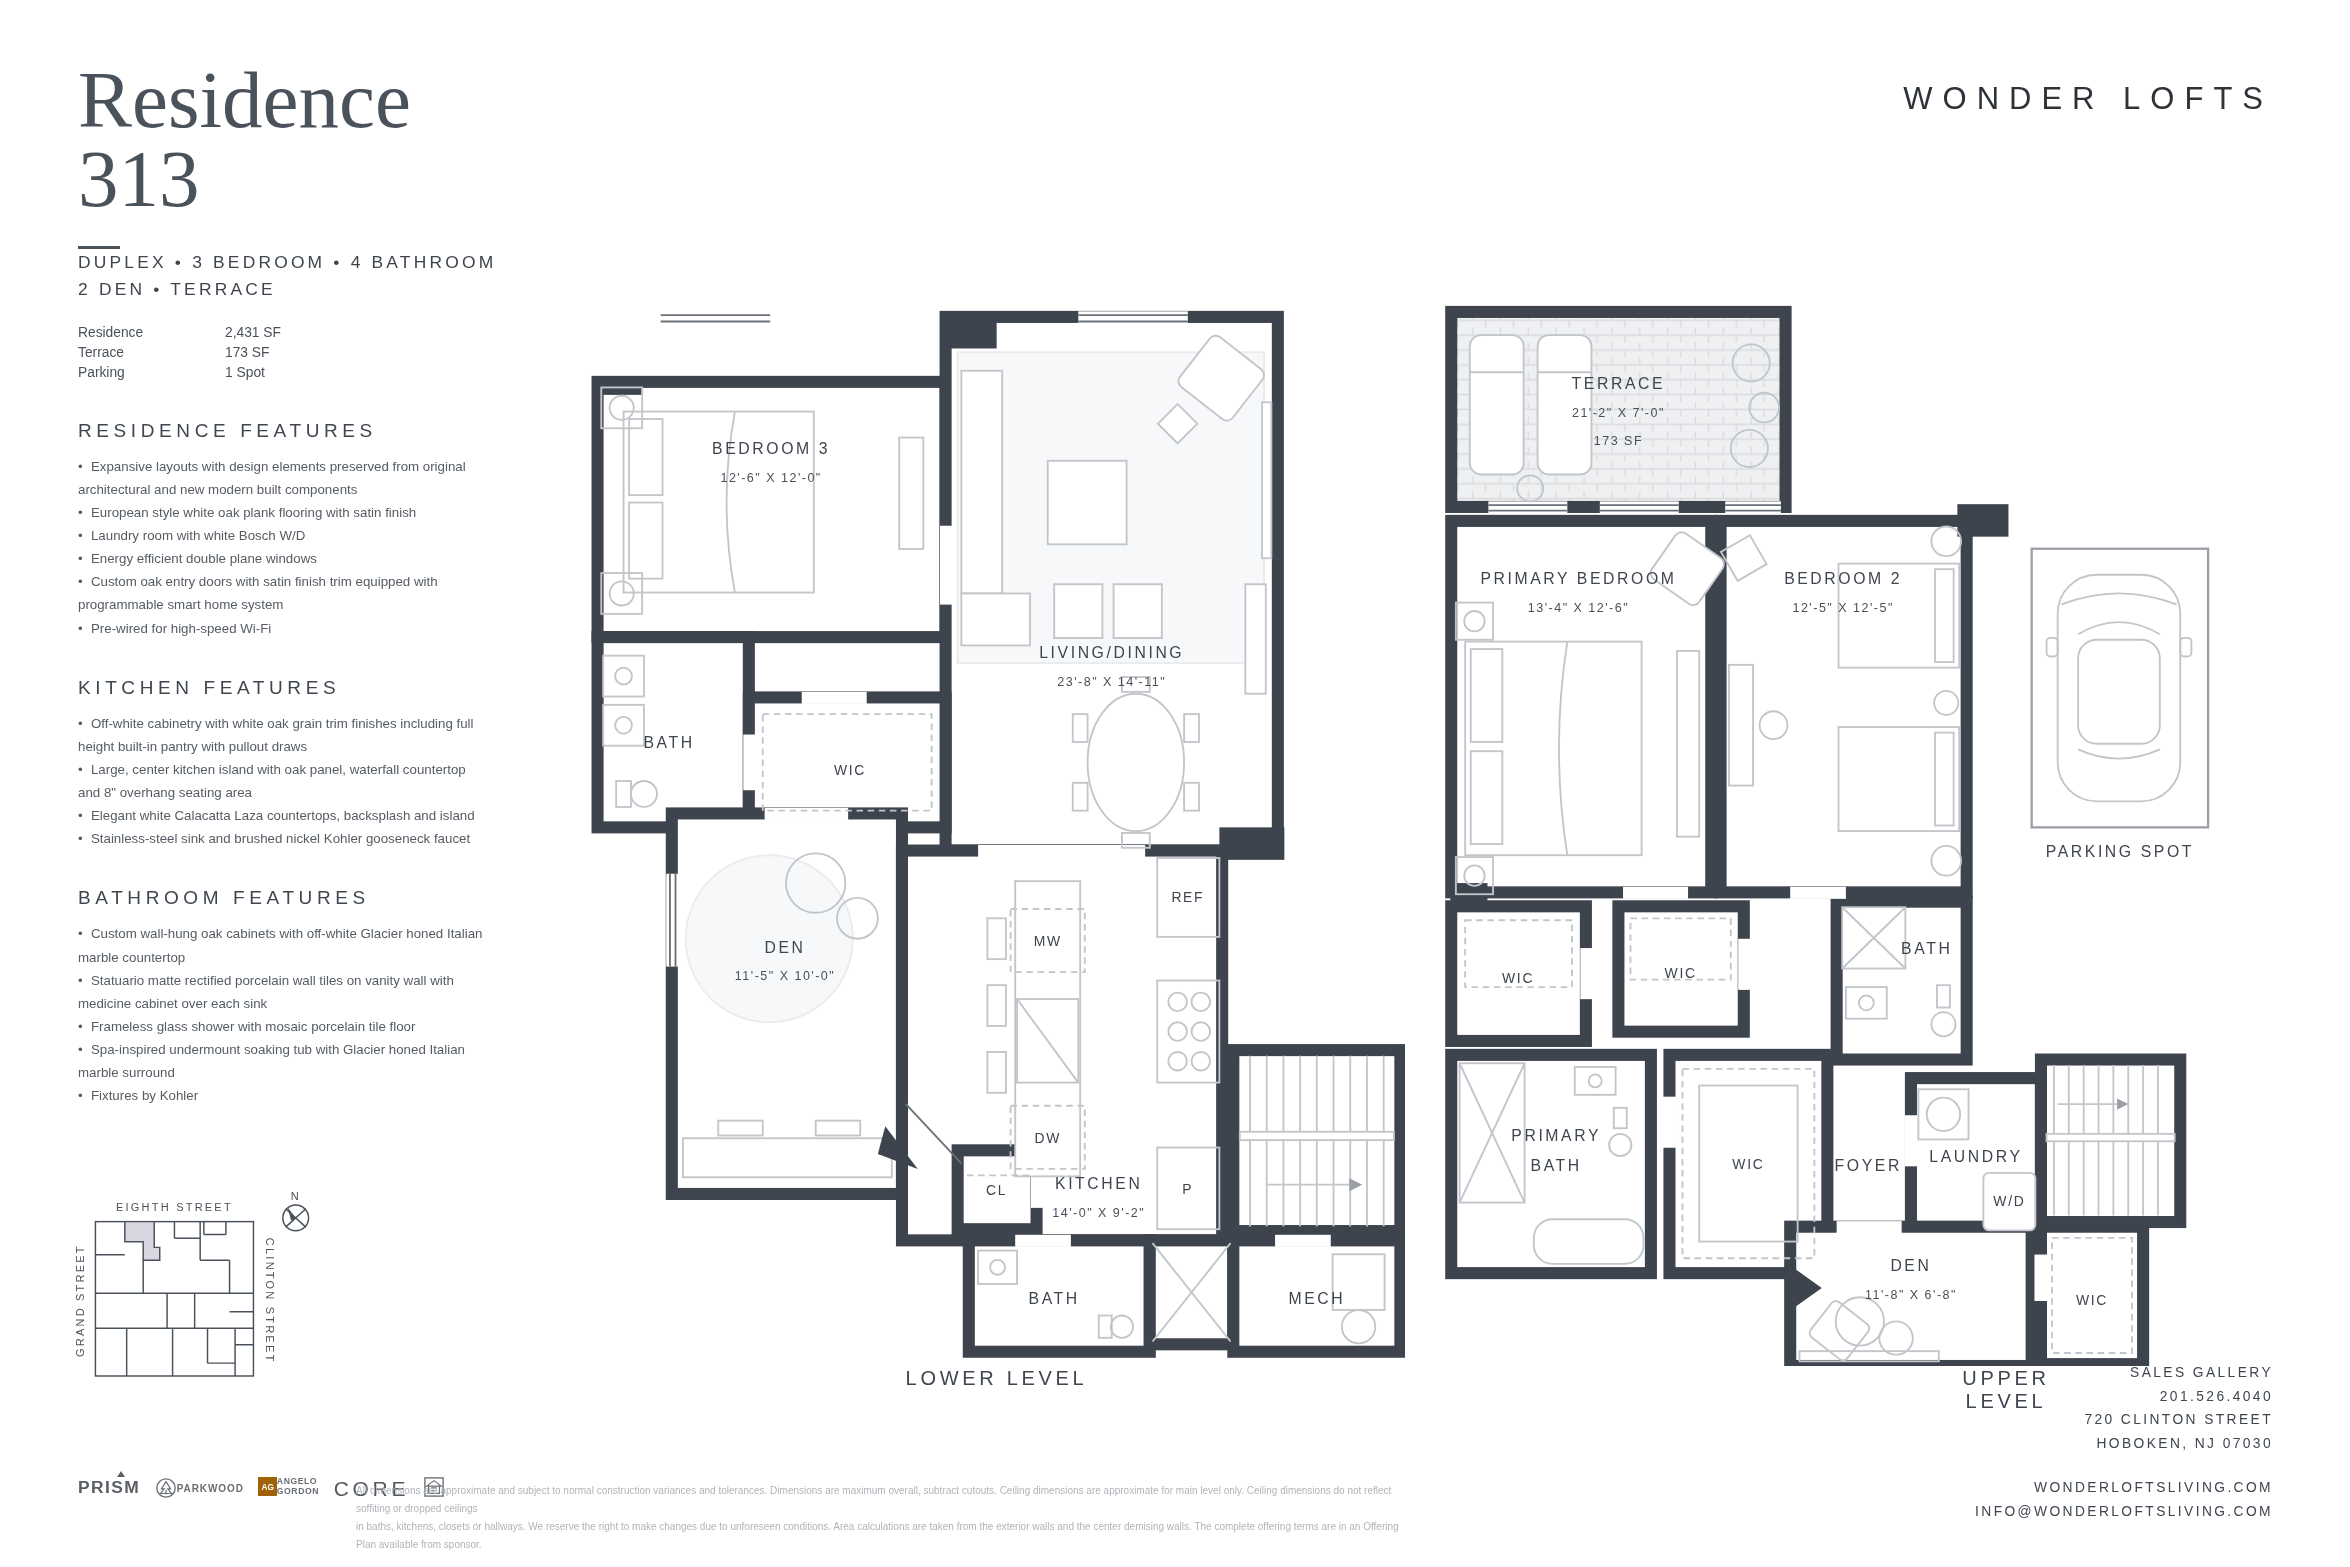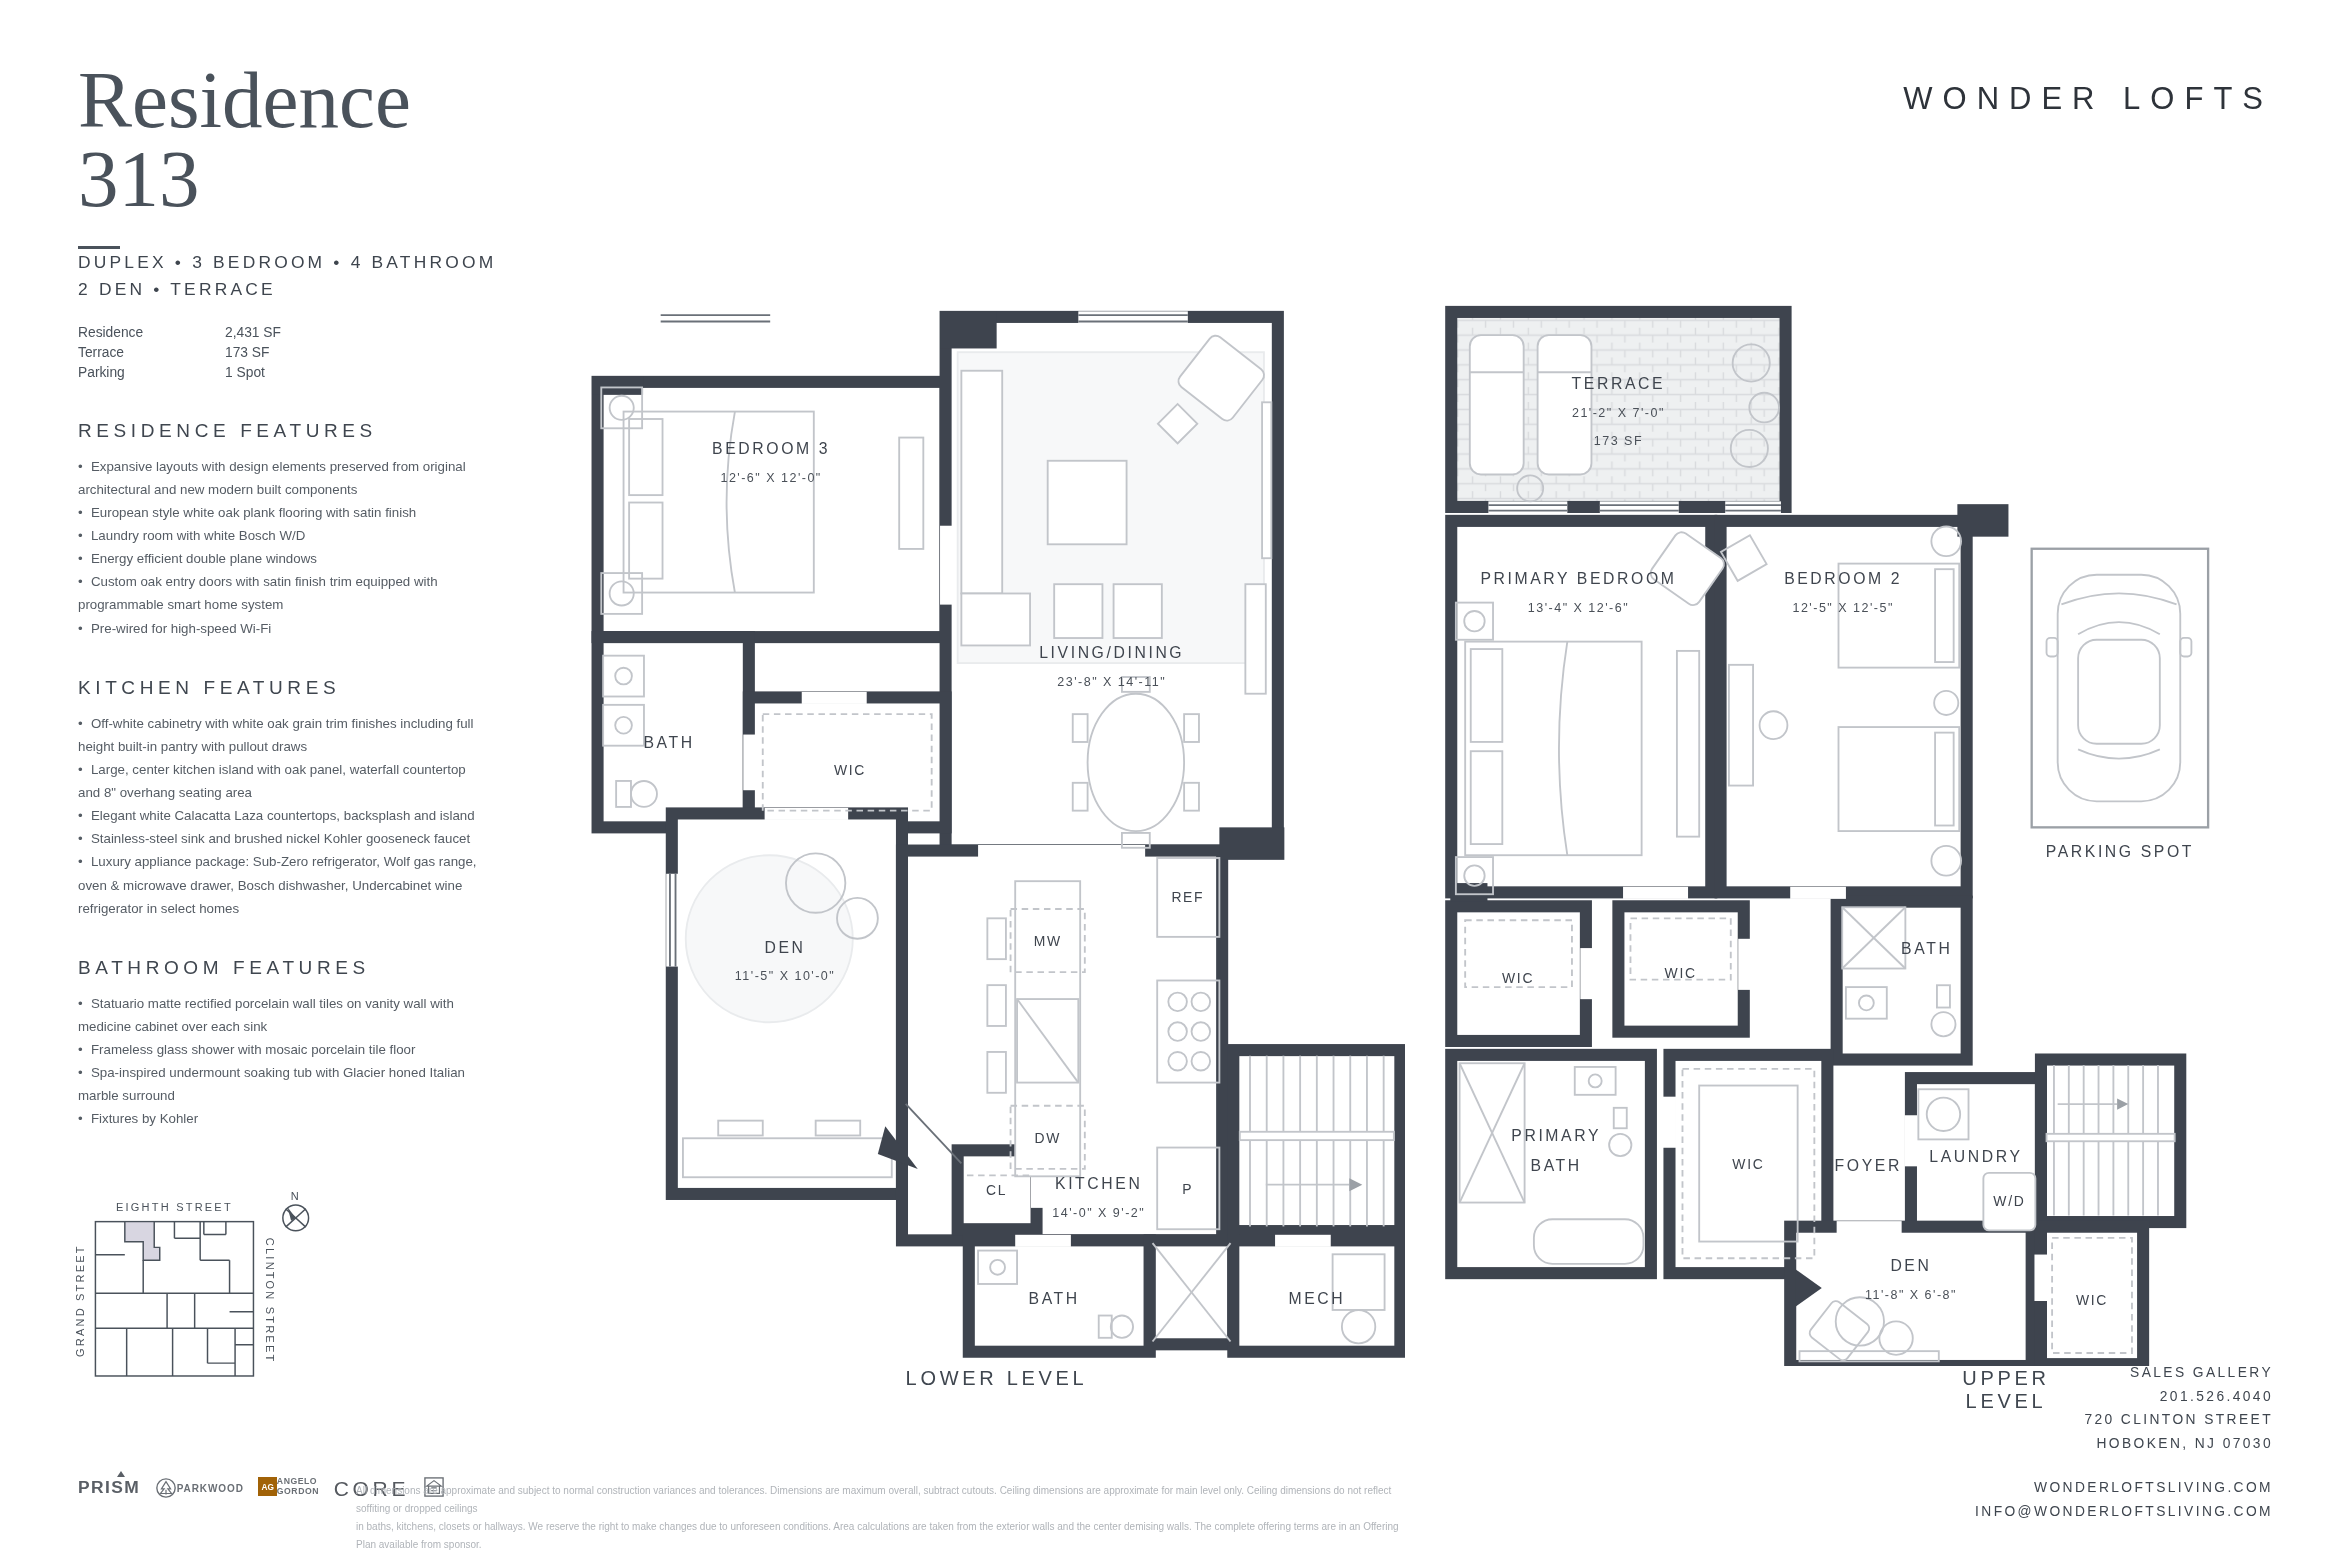--- a/index.html
+++ b/index.html
@@ -91,25 +91,25 @@
     <li>Custom oak entry doors with satin finish trim equipped with programmable smart home system</li>
     <li>Pre-wired for high-speed Wi-Fi</li>
   </ul>
 
   <div class="feature-heading">KITCHEN FEATURES</div>
   <ul class="features">
     <li>Off-white cabinetry with white oak grain trim finishes including full height built-in pantry with pullout draws</li>
     <li>Large, center kitchen island with oak panel, waterfall countertop and 8" overhang seating area</li>
     <li>Elegant white Calacatta Laza countertops, backsplash and island</li>
     <li>Stainless-steel sink and brushed nickel Kohler gooseneck faucet</li>
-    <li>Luxury appliance package: Sub-Zero refrigerator, Wolf gas range, oven &amp; microwave drawer, Bosch dishwasher, Undercabinet wine refrigerator in select homes</li>
   </ul>
 
   <div class="feature-heading">BATHROOM FEATURES</div>
   <ul class="features">
+    <li>Custom wall-hung oak cabinets with off-white Glacier honed Italian marble countertop</li>
     <li>Statuario matte rectified porcelain wall tiles on vanity wall with medicine cabinet over each sink</li>
     <li>Frameless glass shower with mosaic porcelain tile floor</li>
     <li>Spa-inspired undermount soaking tub with Glacier honed Italian marble surround</li>
     <li>Fixtures by Kohler</li>
   </ul>
 </div>
 
 <svg class="abs" style="left:55px;top:1183px;" width="294" height="250" viewBox="0 0 320 272">
   <text class="map-street" x="130" y="30">EIGHTH STREET</text>
   <text class="map-street" x="32" y="128" transform="rotate(-90 32 128)">GRAND STREET</text>

